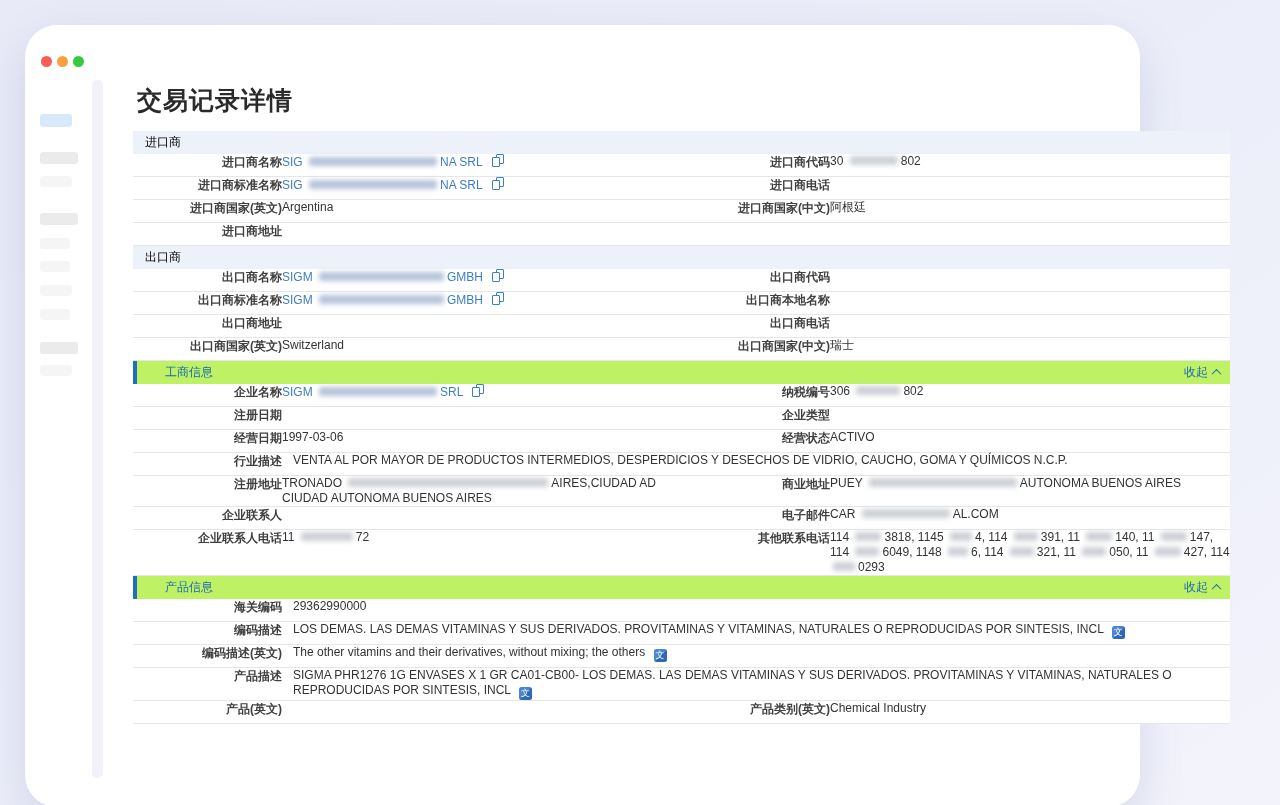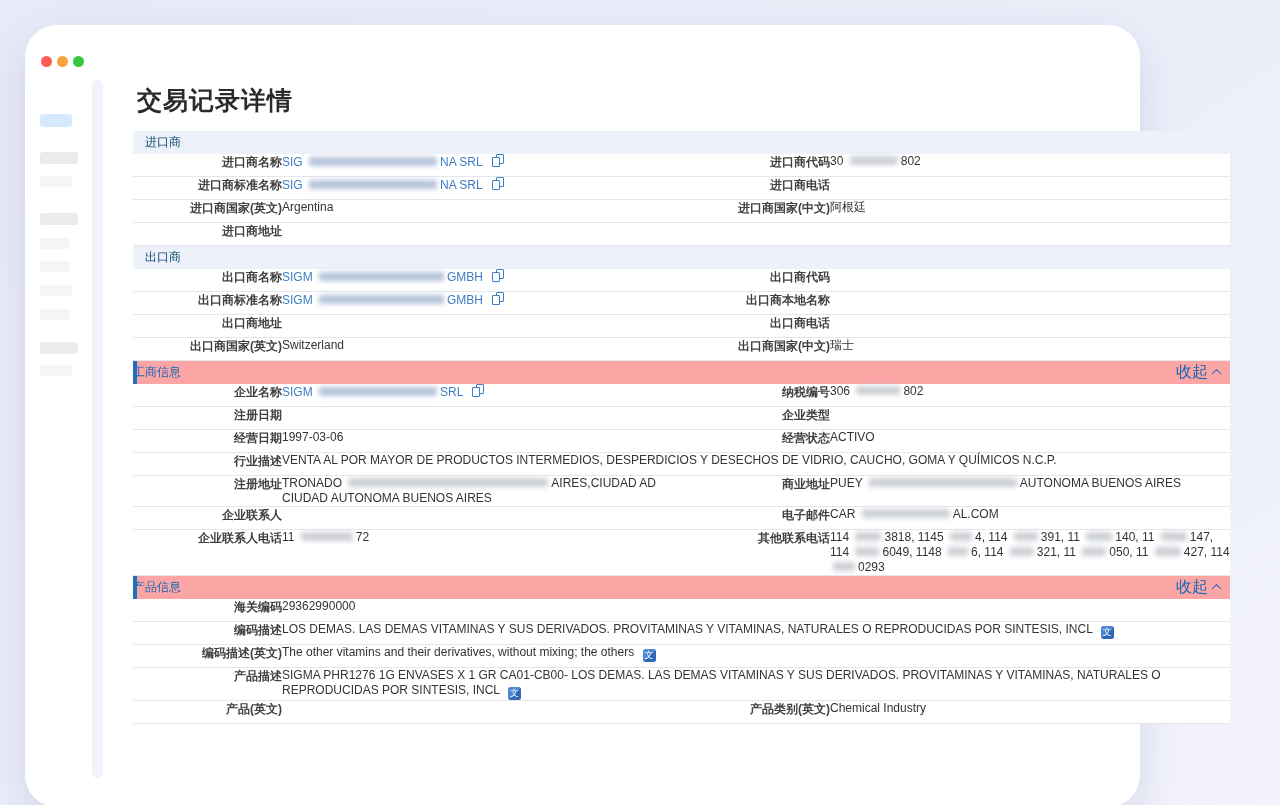--- a/index.html
+++ b/index.html
@@ -35,41 +35,41 @@
   }
 
   
   .main { position:absolute; left:108px; top:52px; width:1097px; }
   .page-title { margin:0 0 0 4px; font-size:25px; font-weight:700; color:#2a2a2a; letter-spacing:1px; height:54px; line-height:46px; }
 
   
   .sec-header {
     height:23px; display:flex; align-items:center;
     background:#edf1f9; padding:0 10px 0 12px;
-    font-size:12px; color:#0c4a6e; position:relative;
-  }
-  .sec-header.accent { background:#fca5a5; color:#1a67b8; padding-left:0;gap:36px; }
+    font-size:12px; color:#000000; position:relative;
+  }
+  .sec-header.accent { background:#bef264; color:#1a67b8; padding-left:32px;gap:36px; }
   .sec-header.accent::before {
     content:""; position:absolute; left:0; top:0; bottom:0; width:4px; background:#1e6fc0;
   }
   .collapse-link {
     margin-left:auto; display:flex; align-items:center; gap:5px;
-    color:#1a67b8; font-size:16px; cursor:pointer;
+    color:#1a67b8; font-size:12px; cursor:pointer;
   }
   .chev {
     width:7px; height:7px; border-left:1.5px solid #1a67b8; border-top:1.5px solid #1a67b8;
     transform:rotate(45deg) translate(1px,1px); display:inline-block;
   }
   .t-row { display:flex; align-items:stretch; border-bottom:1px solid #e4e6ea; min-height:23px; background:#fff; }
   .t-label { width:149px; justify-content:flex-end; text-align:right;
              font-size:12px; font-weight:700; color:#404040; flex:none; }
   .t-label.l2 { width:147px; }
   .t-value { width:401px; font-size:12px; color:#333; flex:none; }
   .t-value.v2 { width:400px; }
-  .t-value.span4 { width:948px; }
+  .t-value.span4 { width:948px;margin-left:11px; }
   .t-value .v { line-height:15px; word-wrap:break-word; width:100%; }
   .seg.link { color:#3c7ec4; cursor:pointer; }
   .redact {
     display:inline-block; height:9px; background:#cdd0d6; border-radius:2px;
     filter:blur(2.5px); margin:0 3px; vertical-align:baseline;
   }
   .link-ctx .redact { background:#b6c3da; }
   .copy-icon { position:relative; width:12px; height:14px; display:inline-block;
                margin-left:6px; vertical-align:-2px; cursor:pointer; }
   .copy-icon::before { content:""; position:absolute; left:4px; top:0; width:6px; height:8px;

